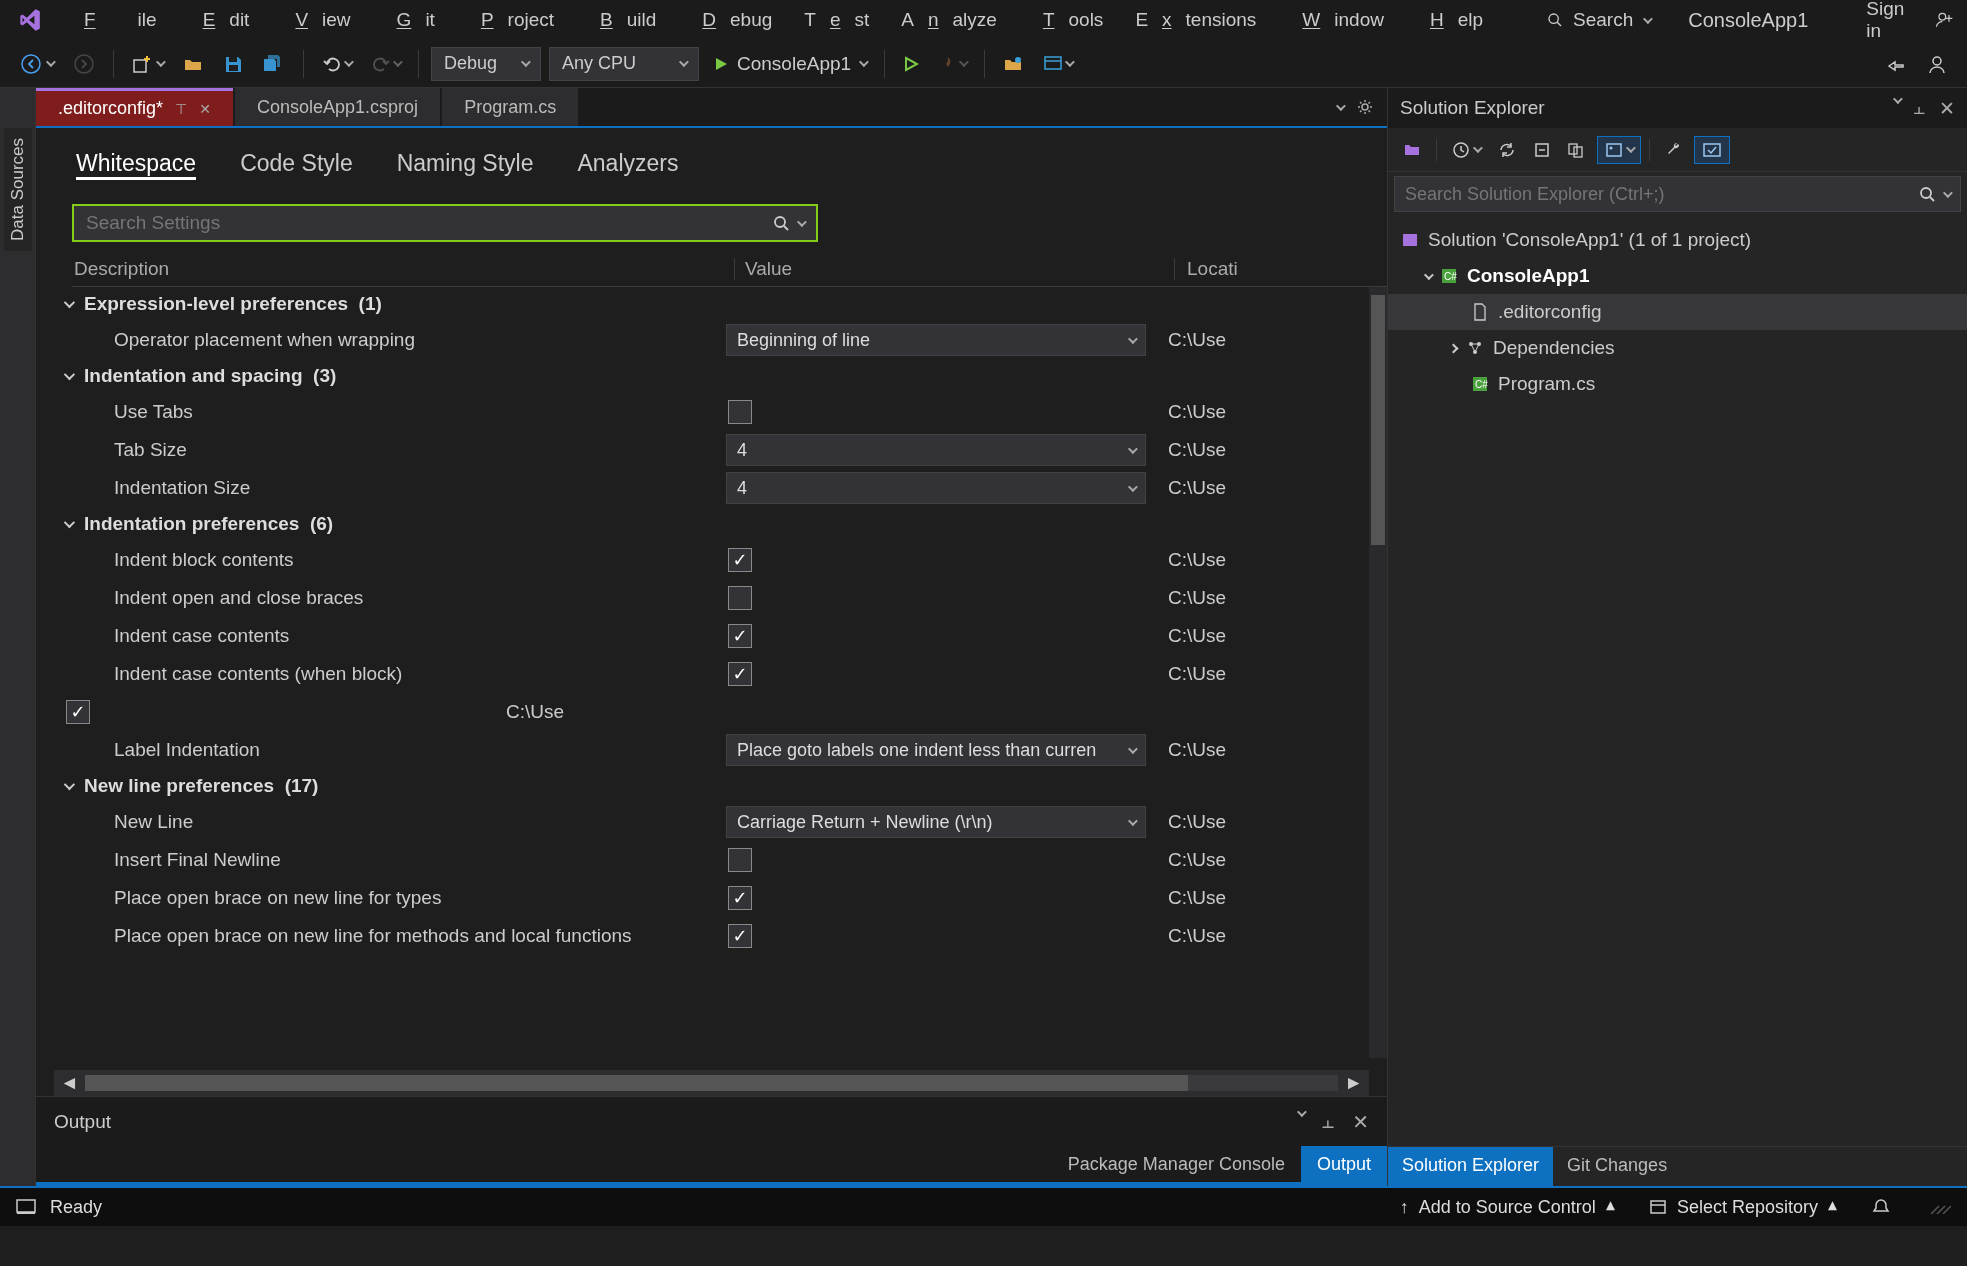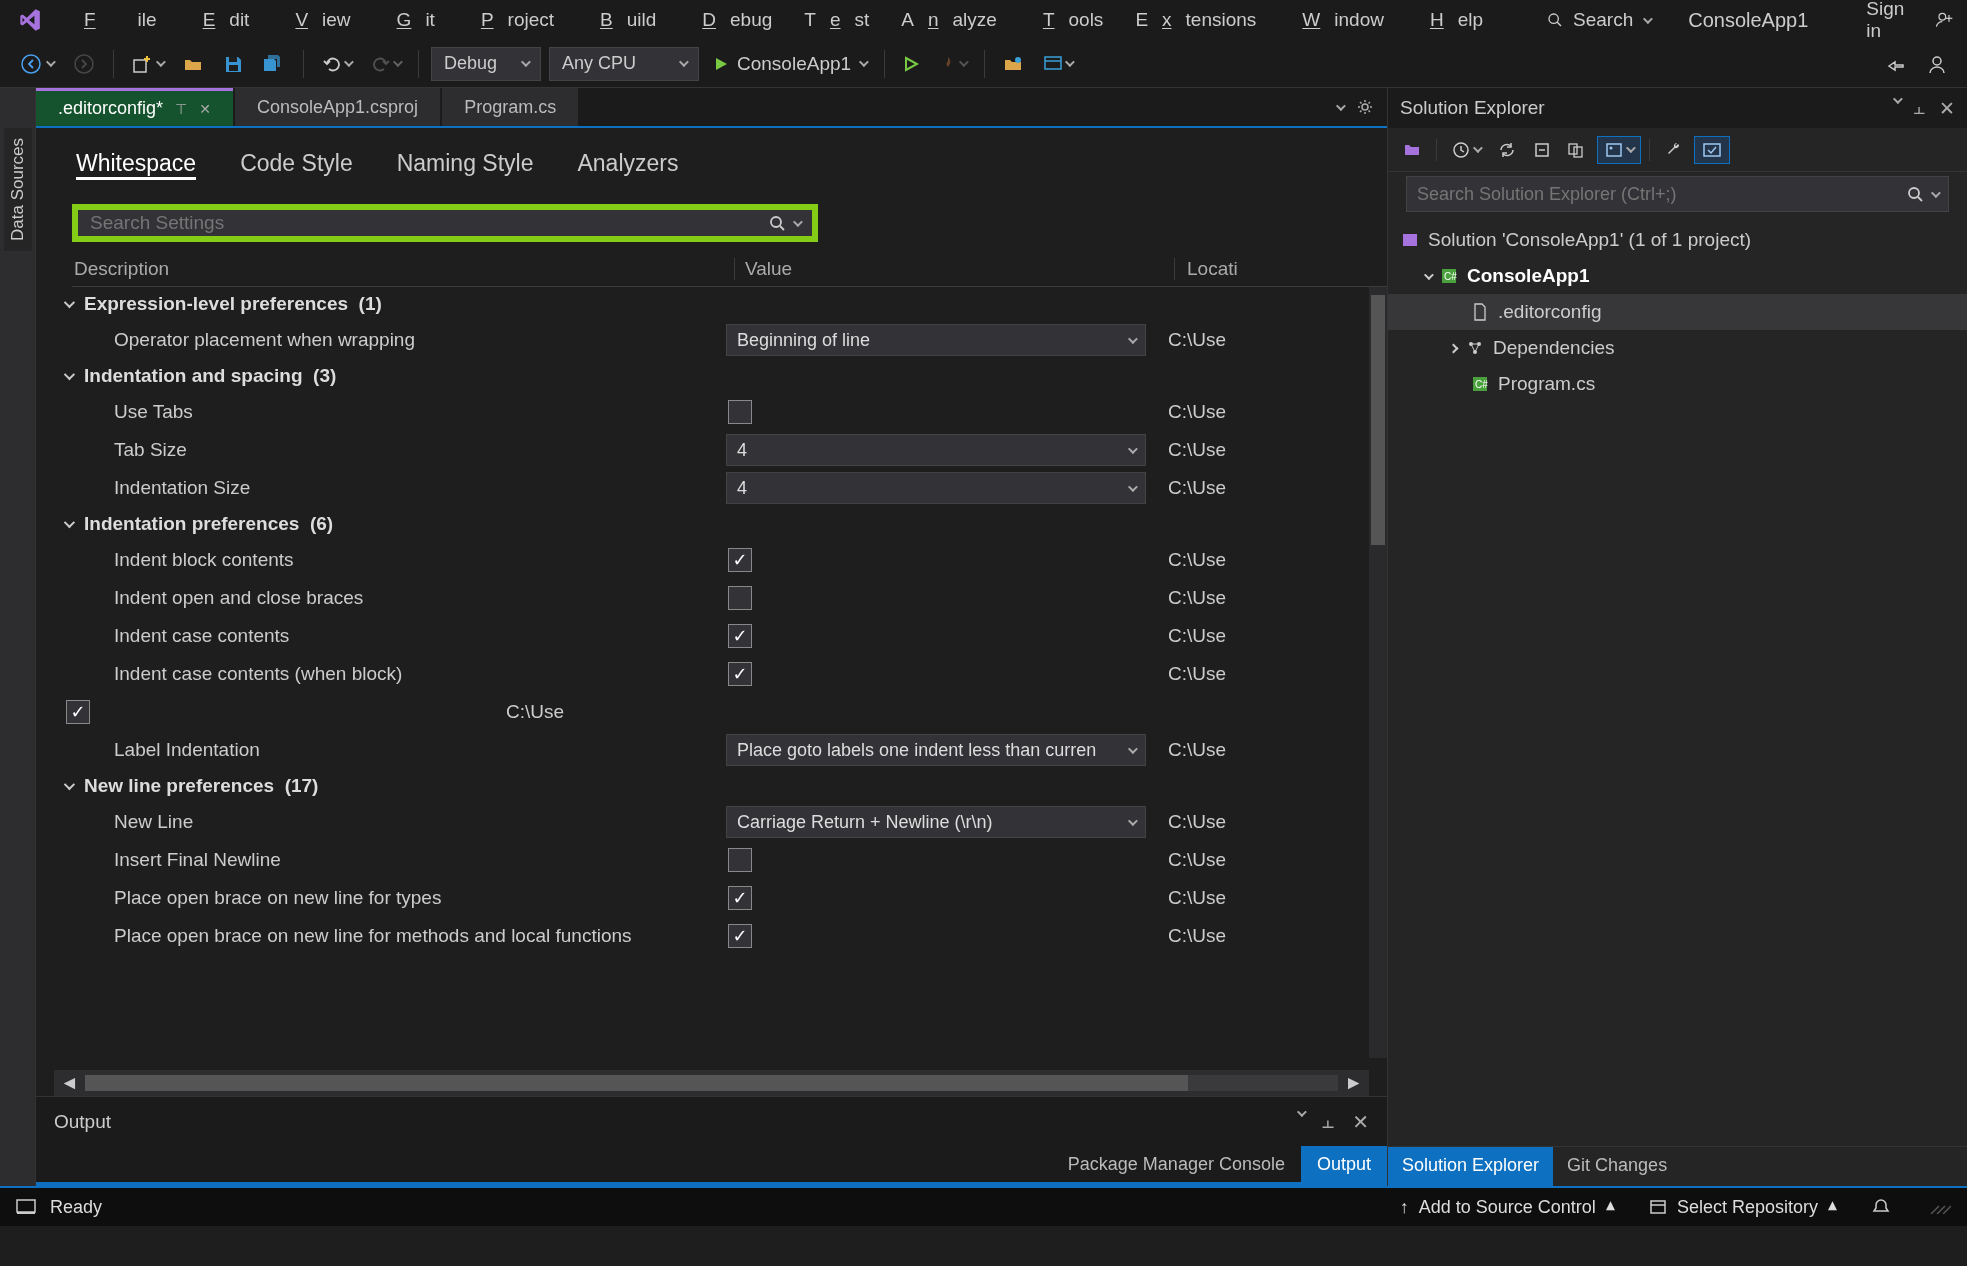--- a/index.html
+++ b/index.html
@@ -23,31 +23,31 @@
 .toolbar .play { color:#7ac943; display:flex; align-items:center; gap:8px; padding:0 10px; }
 .toolbar .spacer { flex:1; }
 
 .body { display:flex; height:1098px; }
 .leftrail { width:36px; background:#2d2d30; border-right:1px solid #333; display:flex; align-items:flex-start; justify-content:center; padding-top:40px; }
 .leftrail .vtxt { writing-mode:vertical-rl; transform:rotate(180deg); font-size:17px; color:#ccc; background:#252526; padding:10px 4px; }
 
 .center { flex:1; display:flex; flex-direction:column; background:#1e1e1e; }
 .doc-tabs { height:40px; background:#1b1b1c; display:flex; align-items:stretch; border-bottom:2px solid #0e70c0; }
 .doc-tab { padding:0 22px; display:flex; align-items:center; gap:12px; font-size:18px; color:#bbb; background:#2d2d30; margin-right:2px; }
-.doc-tab.active { background:#14532d; border-top:3px solid #a672de; color:#fff; padding-top:0; }
+.doc-tab.active { background:#7f1d1d; border-top:3px solid #a672de; color:#fff; padding-top:0; }
 .doc-tab .pin, .doc-tab .close { font-size:14px; color:#aaa; }
 .doc-tabs .tabrest { flex:1; display:flex; justify-content:flex-end; align-items:center; gap:14px; padding-right:14px; color:#aaa; }
 
 .editorconfig { flex:1; display:flex; flex-direction:column; padding:22px 0 0 0; overflow:hidden; }
 .ec-tabs { display:flex; gap:44px; padding:0 40px 14px 40px; font-size:23px; color:#ccc; }
 .ec-tabs span { cursor:default; }
 .ec-tabs span.active { color:#fff; border-bottom:3px solid #fff; }
 
 .ec-search { margin:10px 14px 4px 36px; }
-.ec-search .box { display:flex; background:#333337; border:6px solid #84cc16; width:746px; height:38px; align-items:center; padding:0 12px; justify-content:space-between; }
+.ec-search .box { display:flex; background:#333337; border:2px solid #84cc16; width:746px; height:38px; align-items:center; padding:0 12px; justify-content:space-between; }
 .ec-search input { background:transparent; border:none; color:#ccc; outline:none; font-size:19px; width:100%; }
 
 .ec-head { display:flex; margin:6px 0 0 36px; padding:6px 0; border-bottom:1px solid #3b3b3d; color:#aaa; font-size:19px; }
 .col-desc { width:662px; padding-left:2px; }
 .col-val { width:440px; padding-left:10px; border-left:1px solid #3b3b3d; }
 .col-loc { flex:1; padding-left:12px; border-left:1px solid #3b3b3d; }
 
 .ec-body { flex:1; overflow:hidden; position:relative; margin-left:18px; }
 .ec-scroll { position:absolute; right:0; top:0; bottom:38px; width:18px; background:#2a2a2c; }
 .ec-scroll .thumb { position:absolute; left:2px; right:2px; top:8px; height:250px; background:#555; }
@@ -70,21 +70,21 @@
 .bottom-tabs { height:40px; background:#1b1b1c; display:flex; align-items:stretch; border-bottom:4px solid #0e70c0;justify-content:flex-end; }
 .bottom-tabs span { padding:8px 16px; font-size:18px; color:#bbb; display:flex; align-items:center; }
 .bottom-tabs span.active { background:#0e70c0; color:#fff; }
 
 .right-pane { width:580px; background:#252526; border-left:1px solid #333; display:flex; flex-direction:column; }
 .rp-title { height:40px; display:flex; align-items:center; justify-content:space-between; padding:0 12px; font-size:19px; color:#ccc; background:#1b1b1c; }
 .rp-title .ctrls { display:flex; gap:14px; color:#aaa; }
 .rp-toolbar { height:44px; display:flex; align-items:center; padding:0 8px; gap:4px; border-bottom:1px solid #333; }
 .rp-toolbar .rtb { padding:5px 7px; display:flex; align-items:center; fill:#ccc; }
 .rp-toolbar .rtb.boxed { border:1px solid #0e70c0; background:#23354a; }
-.rp-search { margin:4px 18px; display:flex; background:#333337; border:1px solid #434346; height:36px; align-items:center; padding:0 10px; justify-content:space-between; }
+.rp-search { margin:4px 6px; display:flex; background:#333337; border:1px solid #434346; height:36px; align-items:center; padding:0 10px; justify-content:space-between; }
 .rp-search input { background:transparent; border:none; outline:none; color:#bbb; font-size:18px; width:100%; }
 .tree { padding:6px 0; font-size:19px; color:#ccc; }
 .tree .node { display:flex; align-items:center; height:36px; padding-left:12px; gap:8px; }
 .tree .node.selected { background:#37373a; }
 .tree .node .icn { width:20px; height:20px; display:flex; align-items:center; justify-content:center; }
 .tree .indent1 { padding-left:36px; }
 .tree .indent2 { padding-left:62px; }
 .bold { font-weight:600; color:#fff; }
 .right-bottom { margin-top:auto; height:40px; display:flex; align-items:stretch; border-top:1px solid #333; }
 .right-bottom span { padding:8px 14px; font-size:18px; color:#bbb; }

